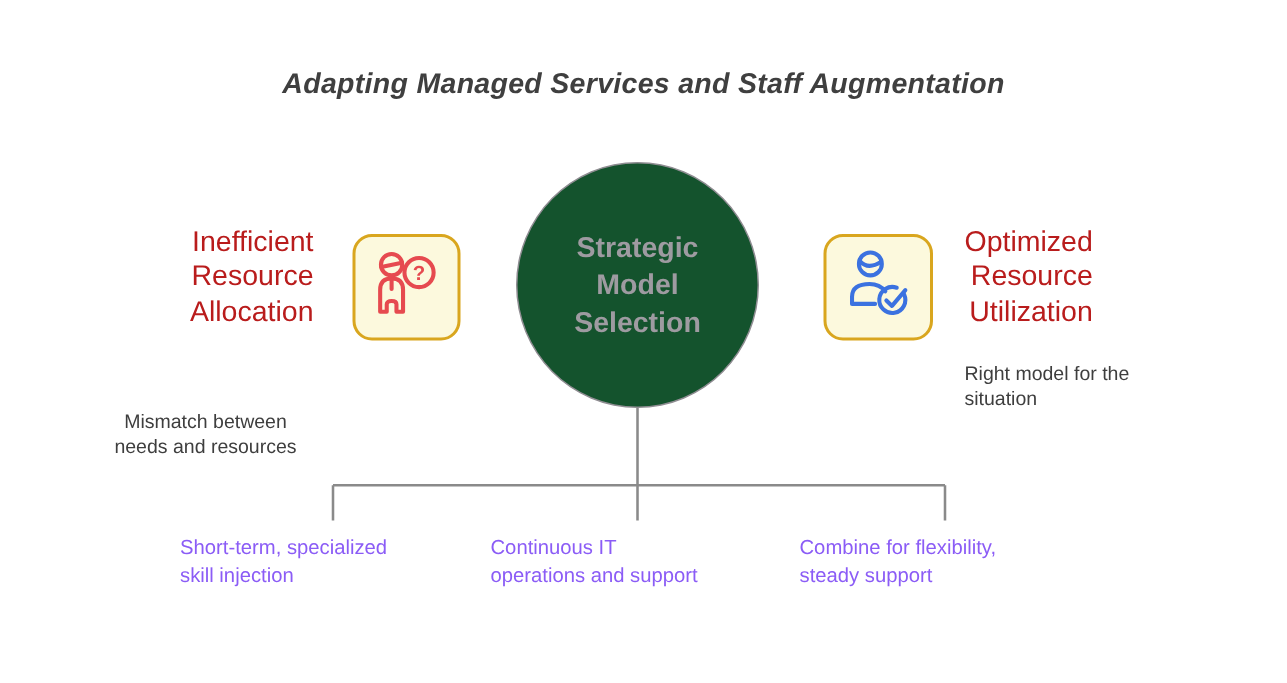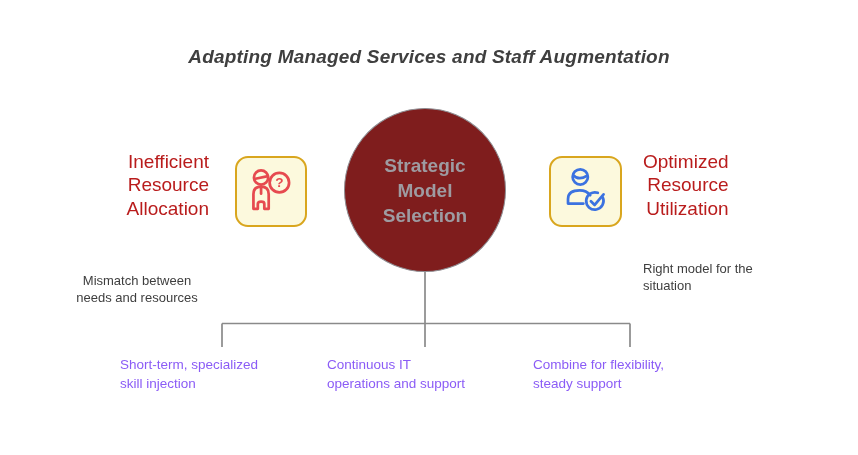--- a/index.html
+++ b/index.html
@@ -22,21 +22,21 @@
     color: #3f3f3f;
     letter-spacing: 0.2px;
     font-style: italic;
   }
 
   .center-node {
     position: absolute;
     left: 344px; top: 108px;
     width: 162px; height: 164px;
     border-radius: 50%;
-    background: #7f1d1d;
+    background: #14532d;
     border: 1.5px solid #8f8d92;
     box-sizing: border-box;
     display: flex;
     align-items: center;
     justify-content: center;
     text-align: center;
   }
   .center-node-label {
     font-size: 19px;
     font-weight: bold;
@@ -69,21 +69,21 @@
   .side-title.right { left: 643px; text-align: right; }
 
   .side-subtitle {
     position: absolute;
     top: 240px;
     font-size: 13px;
     line-height: 17.4px;
     color: #3e3e3e;
   }
   .side-subtitle.left  { left: 37px; width: 200px; text-align: center; margin-top: 32px; }
-  .side-subtitle.right { left: 643px; width: 160px; text-align: left; margin-top: 20px; }
+  .side-subtitle.right { left: 643px; width: 160px; text-align: left; }
 
   .connector-svg {
     position: absolute;
     left: 0; top: 0;
     width: 858px; height: 455px;
     pointer-events: none;
   }
 
   .bottom-label {
     position: absolute;

